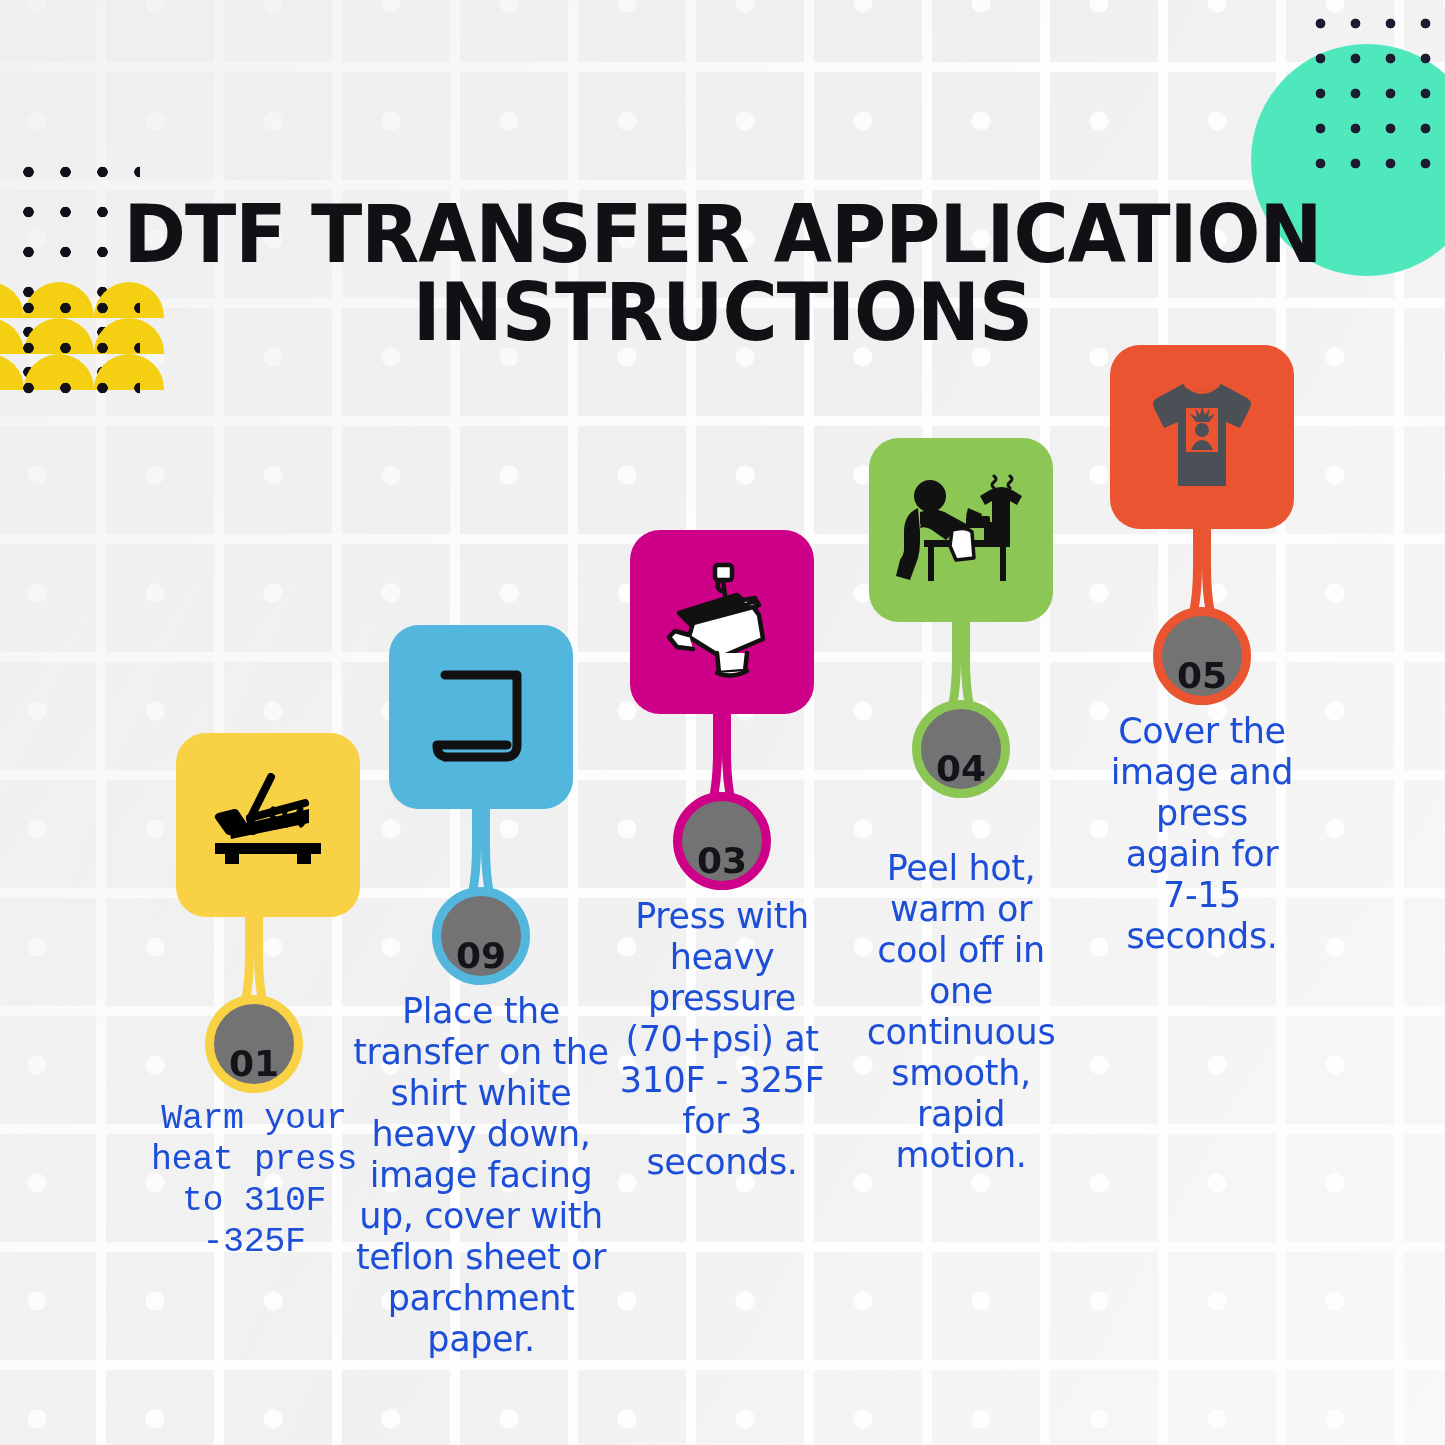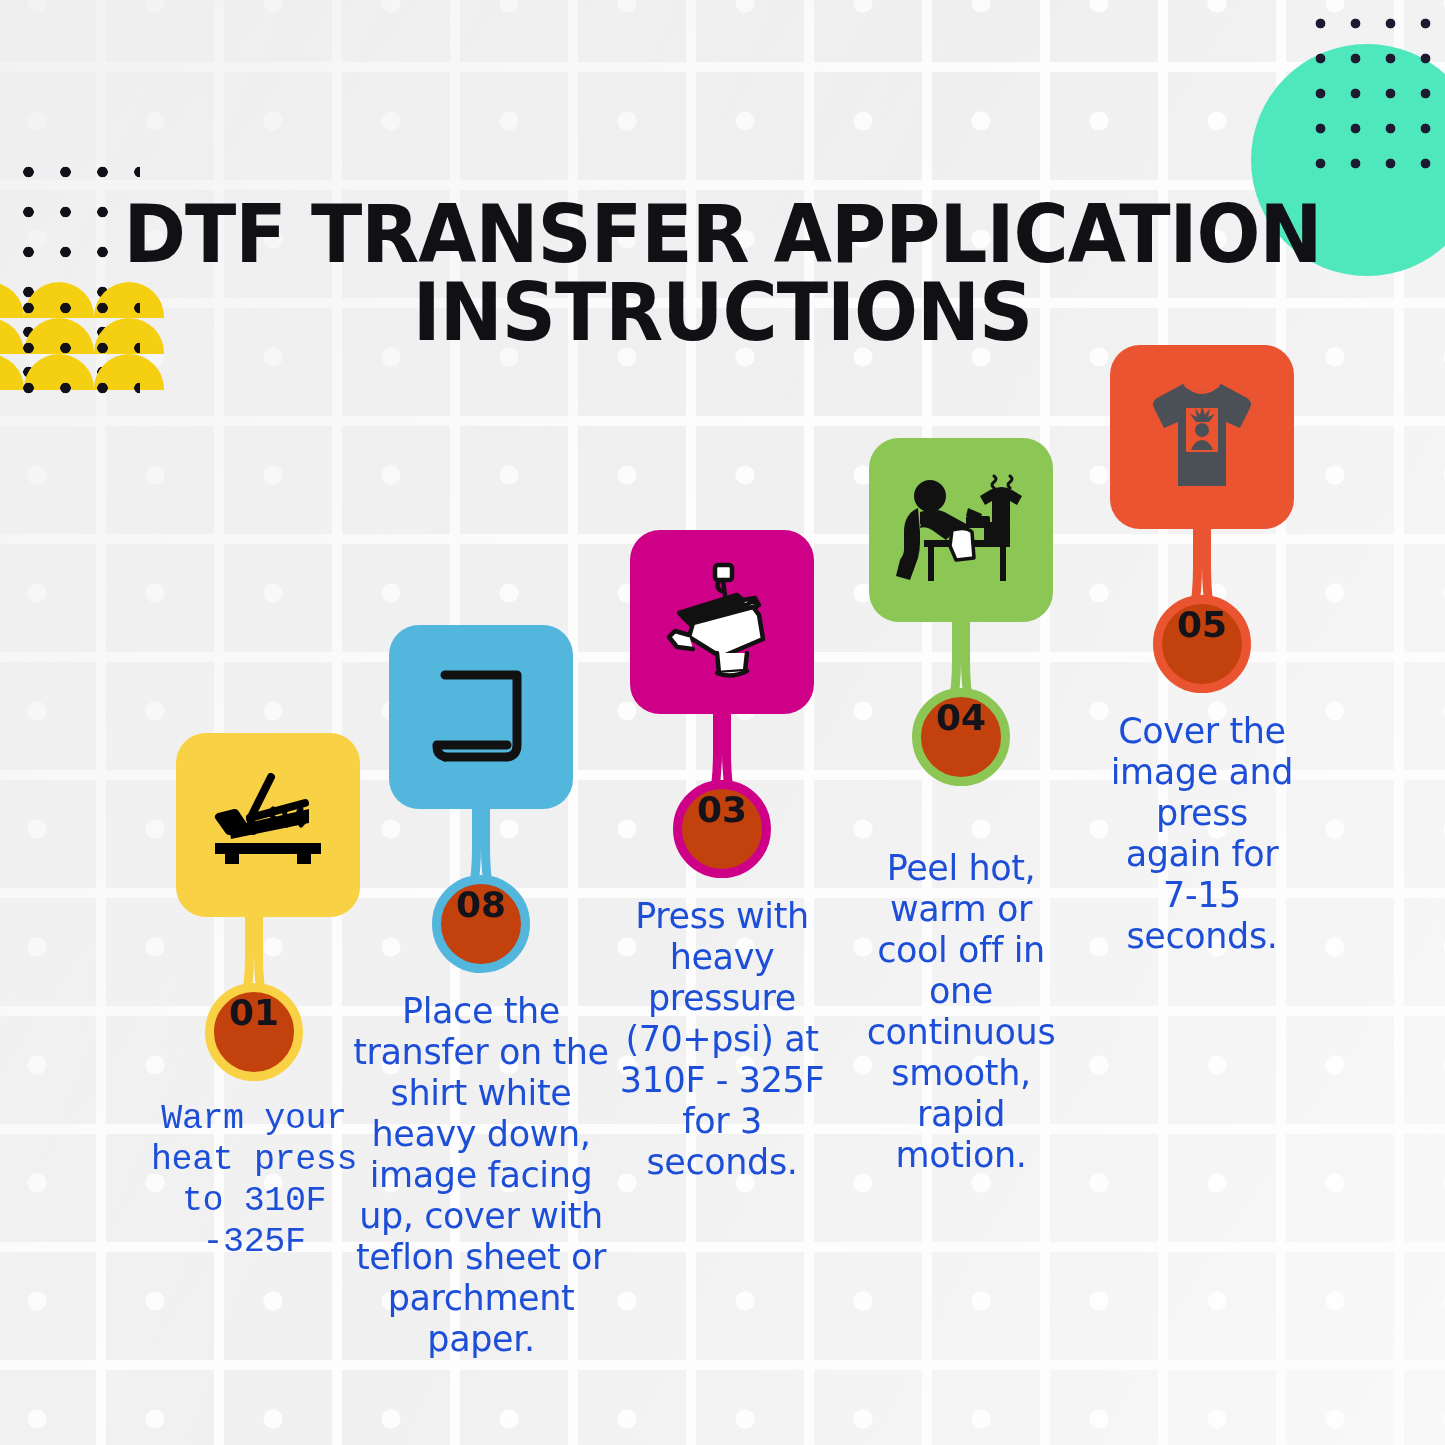--- a/index.html
+++ b/index.html
@@ -94,27 +94,27 @@
   
   .stem{
     position:absolute;left:50%;top:176px;
     transform:translateX(-50%);
     width:26px;height:100px;
     z-index:1;
   }
   .stem svg{display:block;}
 
   .numring{
-    position:absolute;left:50%;top:250px;
+    position:absolute;left:50%;top:262px;
     transform:translateX(-50%);
     width:98px;height:98px;border-radius:50%;
-    background:#c2410c;
+    background:#737373;
     box-sizing:border-box;
     border:9px solid #000;
-    display:flex;align-items:flex-start;justify-content:center;
+    display:flex;align-items:flex-end;justify-content:center;
     z-index:3;
   }
   .numtext{
     font-family:"DejaVu Sans", sans-serif;
     font-weight:bold;font-size:36px;
     color:#14131a;letter-spacing:0px;
   }
 
   .caption{
     position:absolute;left:50%;transform:translateX(-50%);
@@ -222,21 +222,21 @@
     <div class="card" style="background:#53B6DC">
       <span>
         <svg width="108" height="108" viewBox="0 0 108 108">
           <path d="M18,12 L90,12 L90,82 q0,12 -12,12 L18,94" fill="none" stroke="#111" stroke-width="9" stroke-linejoin="round" stroke-linecap="round"></path>
           <path d="M18,94 q-8,-2 -8,-10 l0,-2 l70,0" fill="none" stroke="#111" stroke-width="9" stroke-linejoin="round" stroke-linecap="round"></path>
           <path d="M22,16 L22,80" fill="none" stroke="#111" stroke-width="0"></path>
         </svg>
       </span>
     </div>
     <div class="numring" style="border-color:#53B6DC">
-      <span class="numtext">08</span>
+      <span class="numtext">09</span>
     </div>
     <div class="caption">Place the transfer on the shirt white heavy down, image facing up, cover with teflon sheet or parchment paper.</div>
   </div>
 
   <div class="step" id="step-3">
     <div class="stem">
       <svg width="26" height="100" viewBox="0 0 26 100">
         <path d="M4,0 L4,46 Q4,72 0,92 L9,92 Q13,70 13,46 L13,0 Z" fill="#CE0088"></path>
         <path d="M22,0 L22,46 Q22,72 26,92 L17,92 Q13,70 13,46 L13,0 Z" fill="#CE0088"></path>
       </svg>

